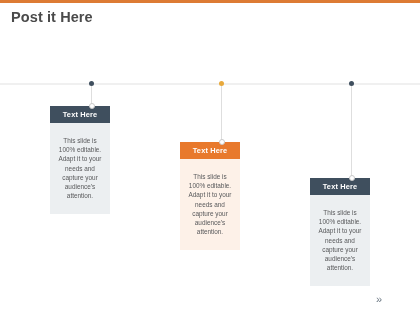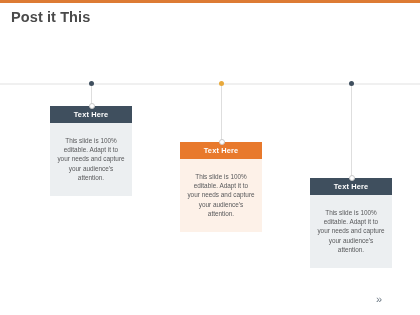--- a/index.html
+++ b/index.html
@@ -78,21 +78,21 @@
     height: 4px;
     border-radius: 50%;
     background: #ffffff;
     border: 1px solid #c9c9c9;
     z-index: 5;
   }
 
   
   .note {
     position: absolute;
-    width: 82px;
+    width: 60px;
     z-index: 3;
   }
   .note-head {
     height: 17px;
     line-height: 17px;
     text-align: center;
     font-size: 7.4px;
     font-weight: bold;
     color: #ffffff;
     letter-spacing: 0.15px;
@@ -124,21 +124,21 @@
     color: #6d7a85;
     line-height: 11px;
     letter-spacing: -1px;
   }
 </style>
 </head>
 <body>
 
 <div id="top-accent"></div>
 
-<div id="slide-title">Post it This</div>
+<div id="slide-title">Post it Here</div>
 
 <div id="rail"></div>
 
 <div class="hanger theme-slate" style="left:50px; top:81px; width:82px; height:155px;">
   <div class="pin"></div>
   <div class="string" style="height:24px;"></div>
   <div class="knot" style="top:22px;"></div>
   <div class="note" style="top:25px; left:0;">
     <div class="note-head">Text Here</div>
     <div class="note-body">This slide is 100% editable. Adapt it to your needs and capture your audience's attention.</div>

